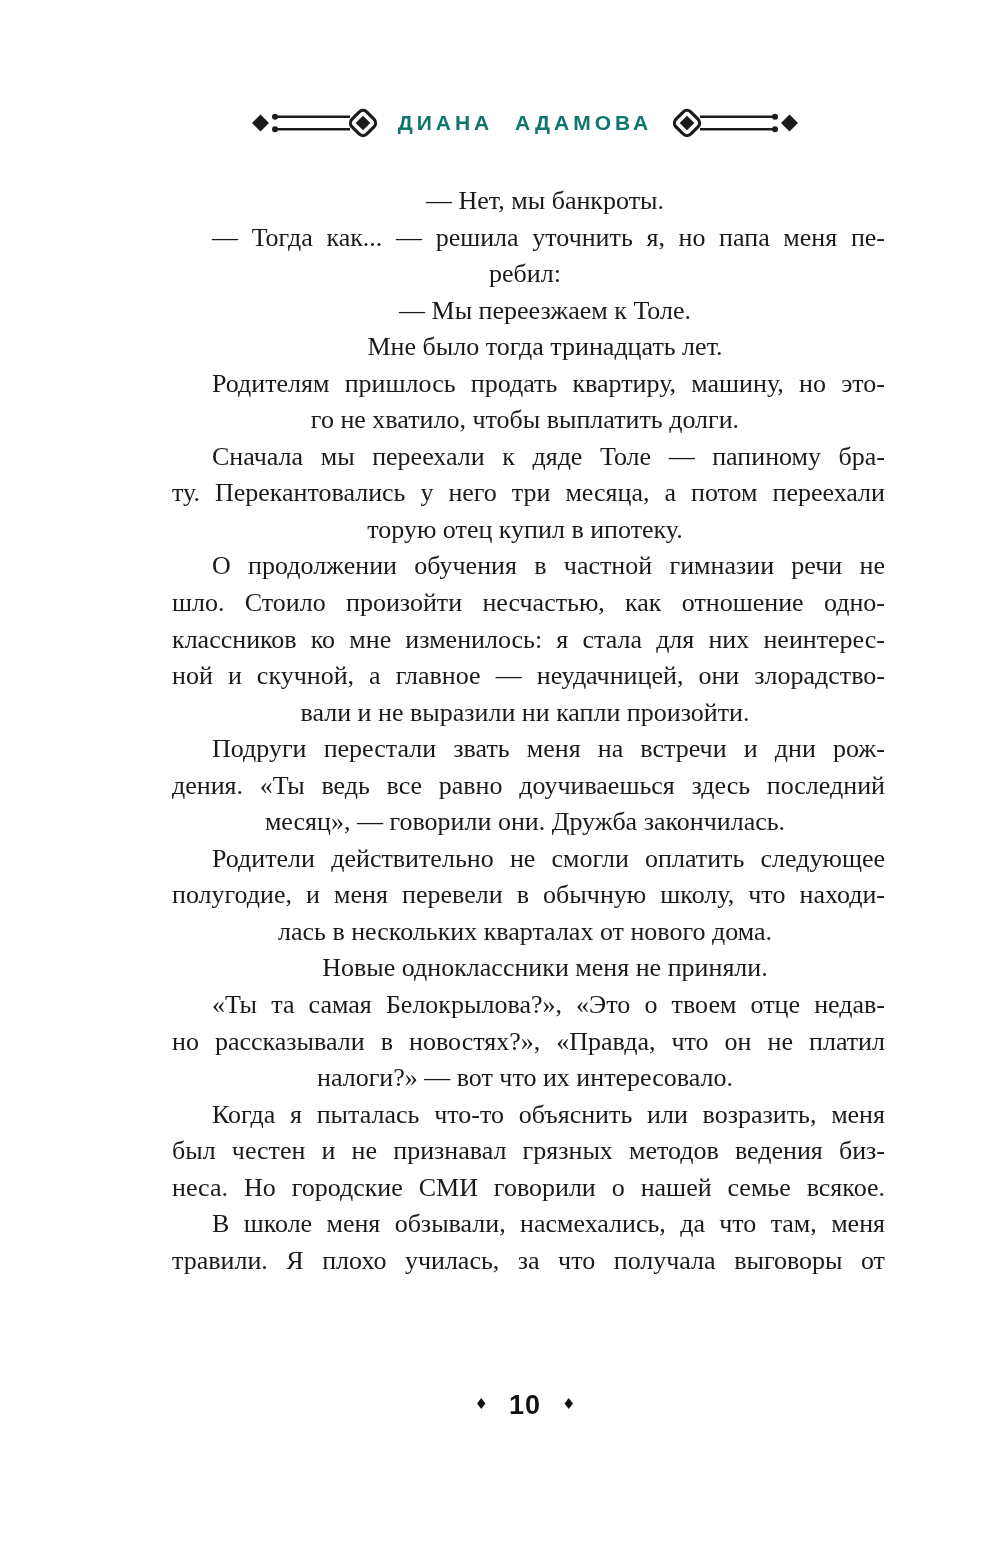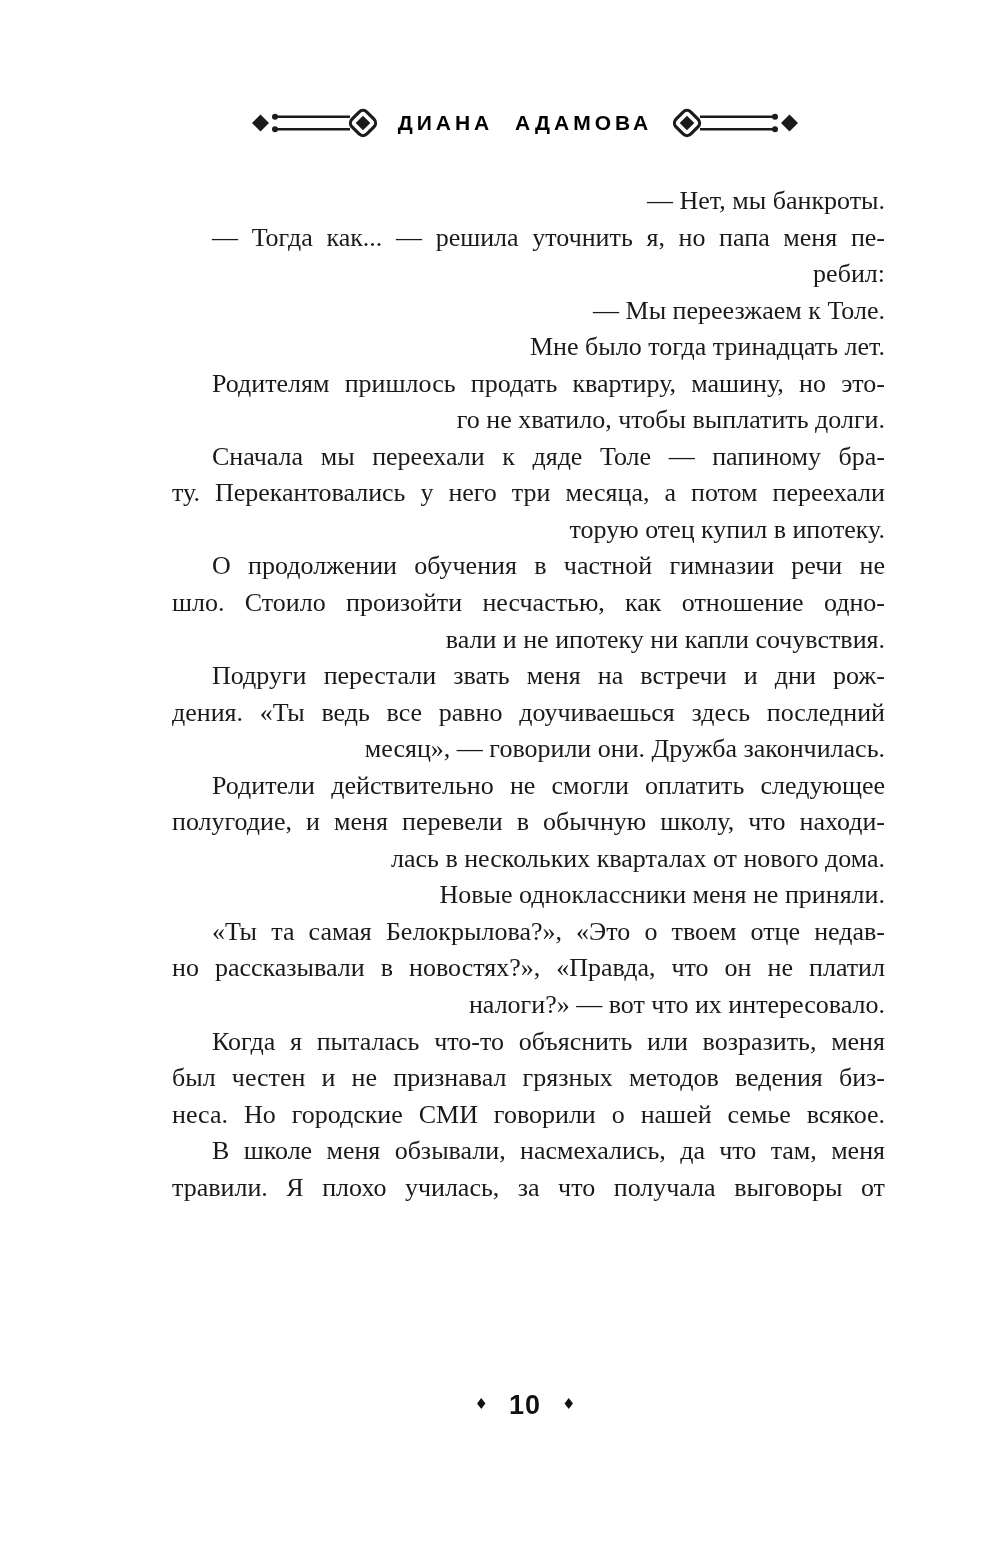--- a/index.html
+++ b/index.html
@@ -28,21 +28,21 @@
     justify-content: center;
     gap: 17px;
   }
   .author-name {
     font-family: "Liberation Sans", "DejaVu Sans", sans-serif;
     font-weight: 700;
     font-size: 21px;
     letter-spacing: 4px;
     word-spacing: 12px;
     white-space: nowrap;
-    color: #000000;
+    color: #0f766e;
   }
   .ornament {
     width: 130px;
     height: 36px;
     flex: 0 0 auto;
   }
   .ornament.right {
     transform: scaleX(-1);
   }
 
@@ -51,21 +51,21 @@
     position: absolute;
     top: 183px;
     left: 165px;
     width: 720px;
     font-family: "Liberation Serif", "DejaVu Serif", serif;
     font-size: 26px;
     line-height: 36.55px;
     color: #1a1a1a;
   }
   .line {
-    text-align: right;
+    text-align: center;
     white-space: normal;
   }
   .line.indent {
     text-indent: 40px;
   }
   .line.justify {
     text-align: justify;
     text-align-last: justify;
     margin-left: 7px;
   }
@@ -133,21 +133,23 @@
       <div class="line">ребил:</div>
       <div class="line indent">— Мы переезжаем к Толе.</div>
       <div class="line indent">Мне было тогда тринадцать лет.</div>
       <div class="line indent justify">Родителям пришлось продать квартиру, машину, но это-</div>
       <div class="line">го не хватило, чтобы выплатить долги.</div>
       <div class="line indent justify">Сначала мы переехали к дяде Толе — папиному бра-</div>
       <div class="line justify">ту. Перекантовались у него три месяца, а потом переехали</div>
       <div class="line">торую отец купил в ипотеку.</div>
       <div class="line indent justify">О продолжении обучения в частной гимназии речи не</div>
       <div class="line justify">шло. Стоило произойти несчастью, как отношение одно-</div>
-      <div class="line">вали и не ипотеку ни капли сочувствия.</div>
+      <div class="line justify">классников ко мне изменилось: я стала для них неинтерес-</div>
+      <div class="line justify">ной и скучной, а главное — неудачницей, они злорадство-</div>
+      <div class="line">вали и не выразили ни капли произойти.</div>
       <div class="line indent justify">Подруги перестали звать меня на встречи и дни рож-</div>
       <div class="line justify">дения. «Ты ведь все равно доучиваешься здесь последний</div>
       <div class="line">месяц», — говорили они. Дружба закончилась.</div>
       <div class="line indent justify">Родители действительно не смогли оплатить следующее</div>
       <div class="line justify">полугодие, и меня перевели в обычную школу, что находи-</div>
       <div class="line">лась в нескольких кварталах от нового дома.</div>
       <div class="line indent">Новые одноклассники меня не приняли.</div>
       <div class="line indent justify">«Ты та самая Белокрылова?», «Это о твоем отце недав-</div>
       <div class="line justify">но рассказывали в новостях?», «Правда, что он не платил</div>
       <div class="line">налоги?» — вот что их интересовало.</div>

